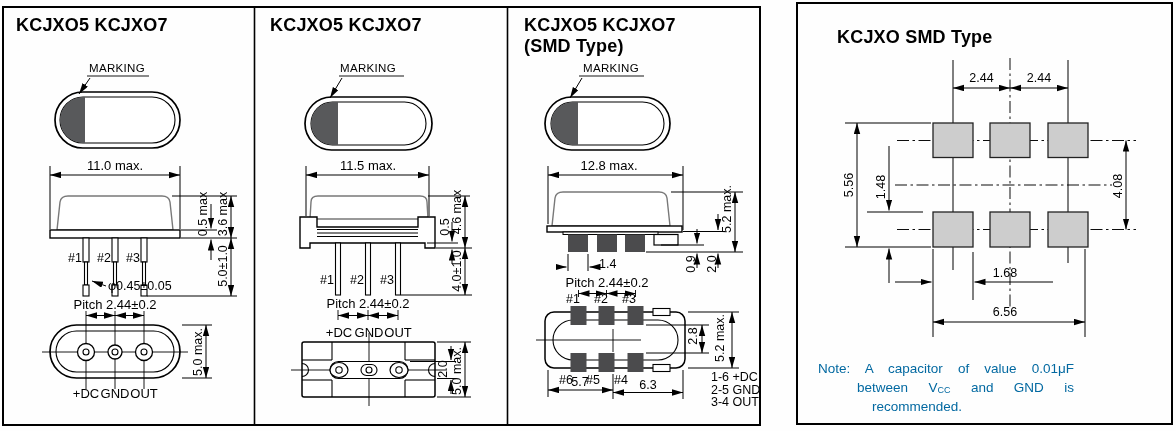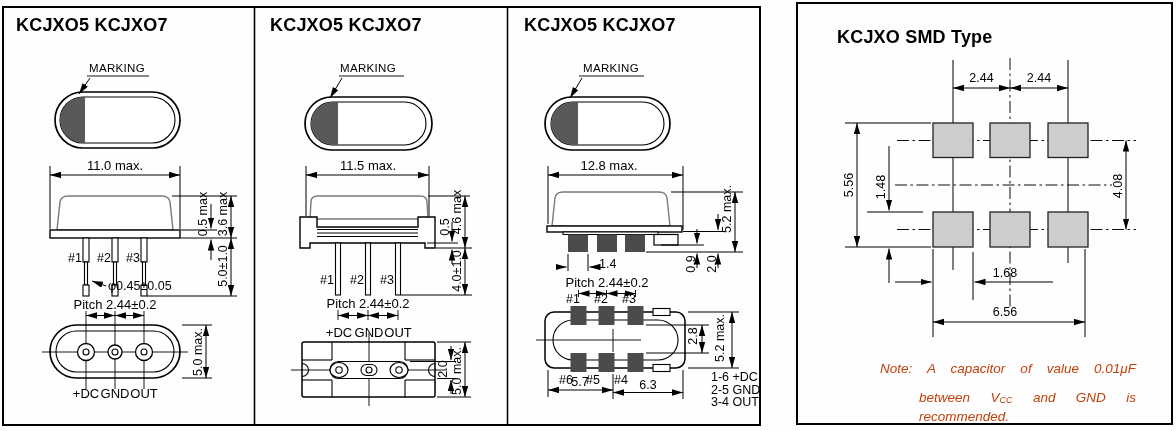--- a/index.html
+++ b/index.html
@@ -16,40 +16,41 @@
   .in{stroke:#000;stroke-width:1.1;fill:none;}
   .cl{stroke:#000;stroke-width:.9;fill:none;}
   .lid{stroke:#787878;stroke-width:1.4;fill:#fff;}
   .wh{stroke:#000;stroke-width:1.1;fill:#fff;}
   .dk{fill:#4b4b4d;stroke:none;}
   .mark{fill:#58595b;stroke:none;}
   .p4p{fill:#cdcdcd;stroke:#222;stroke-width:1.3;}
   .dd{stroke:#000;stroke-width:.95;fill:none;stroke-dasharray:12 3.5 2.5 3.5;}
   .bx{stroke:#000;stroke-width:2;fill:none;}
   .mlead{stroke:#8a8a8a;stroke-width:1.8;}
-  .note{position:absolute;left:880px;top:360px;width:256px;font-size:13.5px;
-        line-height:18.5px;color:#c2410c;font-style:italic;}
+  .note{position:absolute;left:818px;top:360px;width:256px;font-size:13.5px;
+        line-height:18.5px;color:#0369a1;}
   .note .l1{text-align:justify;text-align-last:justify;}
-  .note .l2{margin-left:39px;text-align:justify;text-align-last:justify;margin-top:10px;}
-  .note .l3{margin-left:39px;}
+  .note .l2{margin-left:39px;text-align:justify;text-align-last:justify;}
+  .note .l3{margin-left:54px;}
   .note sub{font-size:9px;vertical-align:baseline;position:relative;top:1px;}
 </style>
 </head>
 <body>
 
 <div class="stage">
 
   <div class="ptitle" style="left:16px;top:15px;">
     <div>KCJXO5 KCJXO7</div>
   </div>
   <div class="ptitle" style="left:270px;top:15px;">
     <div>KCJXO5 KCJXO7</div>
   </div>
   <div class="ptitle" style="left:524px;top:15px;">
     <div>KCJXO5 KCJXO7</div>
+    <div>(SMD Type)</div>
   </div>
   <div class="ptitle" style="left:837px;top:19px;margin-top:8px;">
     <div>KCJXO SMD Type</div>
   </div>
 
   <svg class="draw" width="1176" height="431" viewBox="0 0 1176 431">
     <defs>
       <marker id="a" markerUnits="userSpaceOnUse" markerWidth="12" markerHeight="8" refX="11" refY="3.2" orient="auto-start-reverse">
         <path d="M0,0 L11,3.2 L0,6.4 Z" fill="#000"></path>
       </marker>

